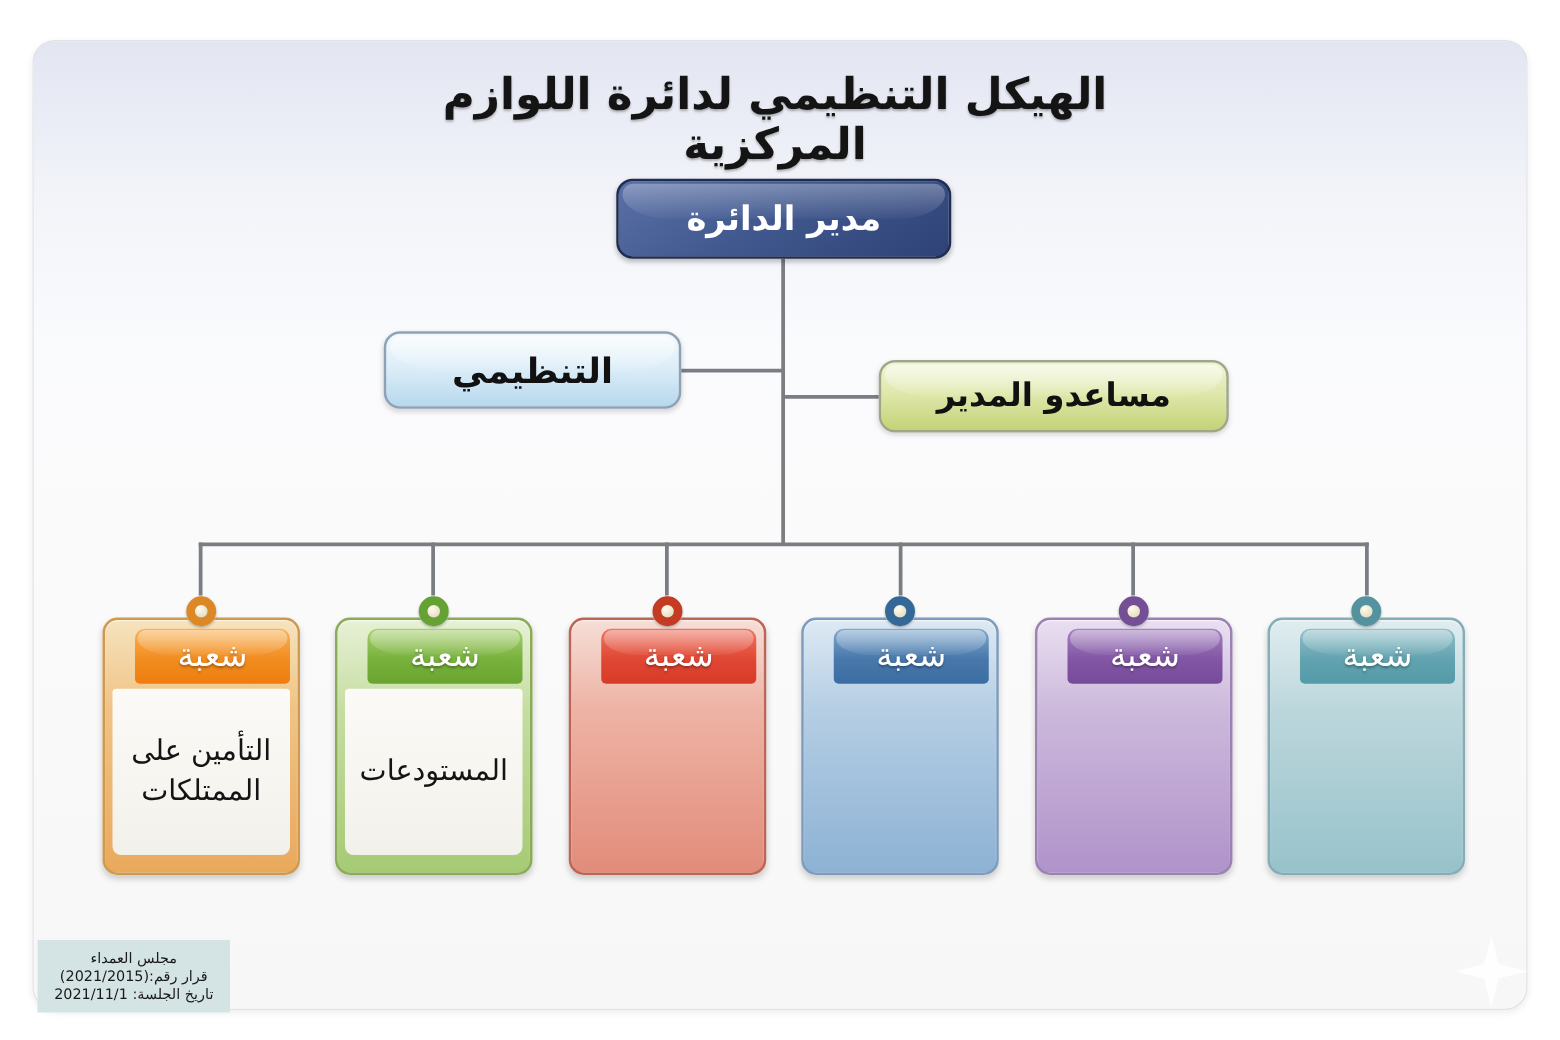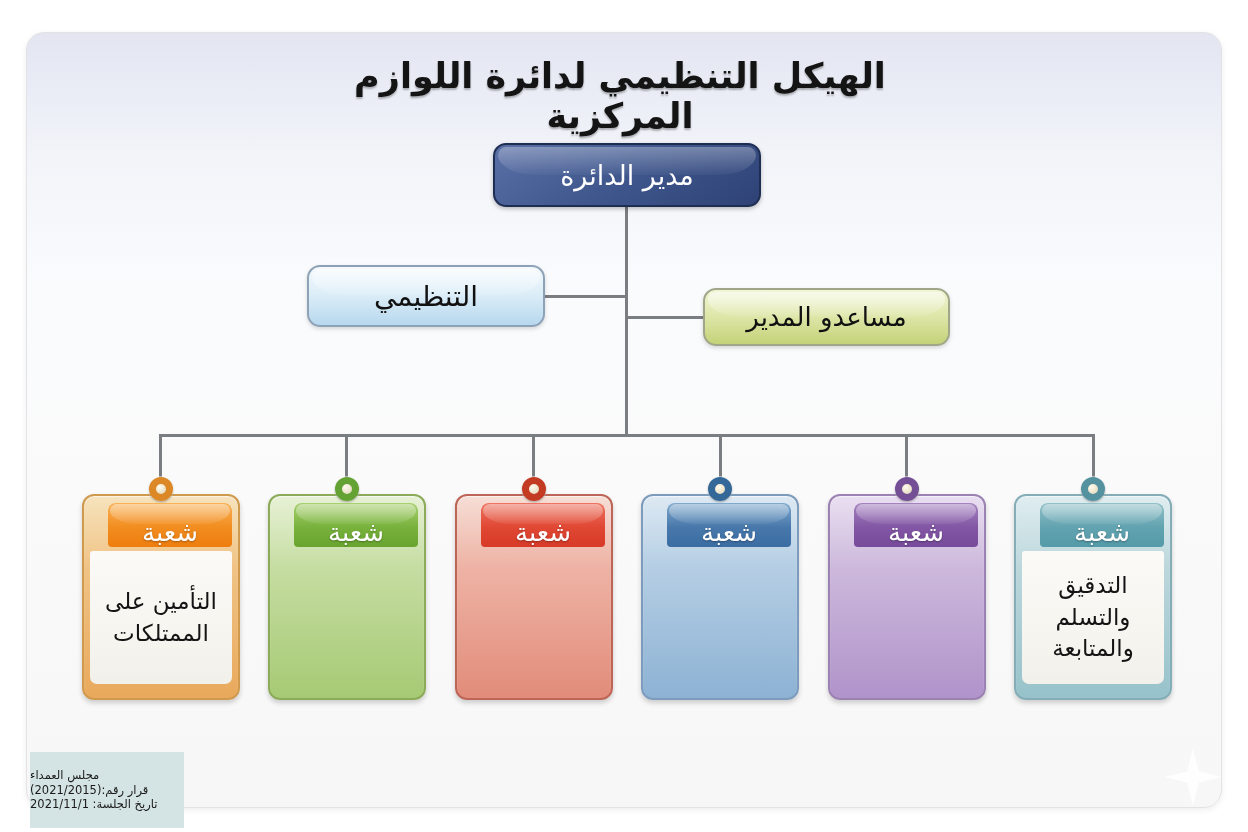--- a/index.html
+++ b/index.html
@@ -28,21 +28,21 @@
     font-size:35px; font-weight:bold; color:#141414;
     text-shadow:0 2px 2px rgba(0,0,0,.28);
     letter-spacing:.5px;
   }
   
   .ln { position:absolute; background:#7a7d82; }
   .h { height:3px; } .v { width:3px; }
   
   .gbox {
     position:absolute; display:flex; align-items:center; justify-content:center;
-    direction:rtl; border-radius:13px; overflow:hidden;
+    direction:rtl; border-radius:13px; overflow:hidden;font-weight:bold;
   }
   .gbox::after {
     content:""; position:absolute; left:3px; right:3px; top:2px; height:46%;
     border-radius:11px 11px 50px 50px / 11px 11px 26px 26px;
     background:linear-gradient(180deg,rgba(255,255,255,.55),rgba(255,255,255,.06));
     pointer-events:none;
   }
   .director {
     left:493px; top:143px; width:268px; height:64px;
     background:linear-gradient(145deg,#5a70a6 0%,#41598f 45%,#2e4276 100%);
@@ -51,21 +51,21 @@
     box-shadow:0 2px 4px rgba(0,0,0,.25);
   }
   .director::after { background:linear-gradient(180deg,rgba(255,255,255,.30),rgba(255,255,255,.03)); }
   .diwan {
     left:307px; top:265px; width:238px; height:62px;
     background:linear-gradient(180deg,#f4f9fd 0%,#ddeef8 45%,#b7d8ee 100%);
     border:2px solid #8ea2b7; color:#111; font-size:28px;
     box-shadow:0 2px 4px rgba(0,0,0,.15);
   }
   .assist {
-    left:703px; top:288px; width:247px; height:58px;
+    left:703px; top:288px; width:280px; height:58px;
     background:linear-gradient(180deg,#f1f5d6 0%,#dde6a7 50%,#c4d278 100%);
     border:2px solid #a0a788; color:#111; font-size:26px;
     box-shadow:0 2px 4px rgba(0,0,0,.15);
   }
   
   .tag {
     position:absolute; top:494px; width:158px; height:206px;
     border-radius:12px; border:2px solid var(--bd);
     background:linear-gradient(180deg,var(--ft) 0%,var(--fm) 35%,var(--fb) 100%);
     box-shadow:0 3px 5px rgba(0,0,0,.18), inset 0 1px 1px rgba(255,255,255,.6);
@@ -74,21 +74,21 @@
     position:absolute; left:50%; margin-left:-12px; top:-19px;
     width:24px; height:24px; border-radius:50%;
     border:7px solid var(--ring);
     background:radial-gradient(circle at 35% 30%, #fffbee, #e9dfc6 70%);
     box-shadow:0 1px 2px rgba(0,0,0,.35), 0 0 0 1px rgba(255,255,255,.5);
   }
   .tag-hdr {
     position:absolute; left:24px; right:6px; top:7px; height:44px;
     border-radius:8px 8px 4px 4px; overflow:hidden;
     background:linear-gradient(180deg,var(--h1) 0%,var(--h2) 55%,var(--h3) 100%);
-    display:flex; align-items:flex-end; justify-content:center;
+    display:flex; align-items:center; justify-content:center;
     color:#fff; font-size:26px; direction:rtl;
     text-shadow:0 1px 2px rgba(0,0,0,.3);
   }
   .tag-hdr::after {
     content:""; position:absolute; left:2px; right:2px; top:1px; height:46%;
     border-radius:7px 7px 30px 30px / 7px 7px 14px 14px;
     background:linear-gradient(180deg,rgba(255,255,255,.45),rgba(255,255,255,.05));
   }
   .tag-body {
     position:absolute; left:6px; right:6px; top:55px; bottom:14px;
@@ -99,23 +99,23 @@
     font-size:23px; color:#141414; line-height:1.38; padding:0 5px;
   }
   .c0 { --bd:#cf9a4e; --ft:#f6e3bd; --fm:#f0c385; --fb:#e9a95c; --h1:#f9b257; --h2:#f28d20; --h3:#ee7d0e; --ring:#dd8826; }
   .c1 { --bd:#8cab58; --ft:#e7f1d6; --fm:#c6dda2; --fb:#a6ca74; --h1:#a9d070; --h2:#78b23d; --h3:#68a42f; --ring:#64a234; }
   .c2 { --bd:#bd6557; --ft:#f6ded6; --fm:#eeb3a5; --fb:#e28c7a; --h1:#ee7461; --h2:#e04834; --h3:#d73a27; --ring:#c23b22; }
   .c3 { --bd:#7d9cbd; --ft:#dde9f3; --fm:#b5cee4; --fb:#8db2d4; --h1:#7fa9cd; --h2:#4878ab; --h3:#3b6da3; --ring:#336899; }
   .c4 { --bd:#9b82b2; --ft:#e9dff1; --fm:#cdb9dc; --fb:#b093ca; --h1:#a583c0; --h2:#8256a4; --h3:#774b9b; --ring:#744f96; }
   .c5 { --bd:#84adb7; --ft:#e0edf0; --fm:#bcd7dc; --fb:#97c2cb; --h1:#93c1c9; --h2:#62a3b0; --h3:#549aa8; --ring:#55929f; }
   
   .stamp {
-    position:absolute; left:30px; top:752px; width:154px; height:76px;
+    position:absolute; left:30px; top:752px; width:154px; height:58px;
     background:#d4e3e4; direction:rtl;
-    display:flex; flex-direction:column; align-items:flex-end; justify-content:center;
+    display:flex; flex-direction:column; align-items:center; justify-content:center;
     font-size:11.5px; color:#1a1a1a; line-height:1.3; text-align:center;
   }
 </style>
 </head>
 <body>
 
 <div id="stage">
   <div class="card"></div>
   <div class="sparkle"></div>
 
@@ -147,20 +147,21 @@
     <div class="tag-hdr">
         <span style="position:relative;z-index:1;">شعبة</span>
       </div>
     <div class="tag-body">التأمين على الممتلكات</div>
   </div>
   <div class="tag c1" style="left:268px;">
     <div class="knob"></div>
     <div class="tag-hdr">
         <span style="position:relative;z-index:1;">شعبة</span>
       </div>
+    <div class="tag-body">المستودعات</div>
   </div>
   <div class="tag c2" style="left:455px;">
     <div class="knob"></div>
     <div class="tag-hdr">
         <span style="position:relative;z-index:1;">شعبة</span>
       </div>
   </div>
   <div class="tag c3" style="left:641px;">
     <div class="knob"></div>
     <div class="tag-hdr">
@@ -171,21 +172,20 @@
     <div class="knob"></div>
     <div class="tag-hdr">
         <span style="position:relative;z-index:1;">شعبة</span>
       </div>
   </div>
   <div class="tag c5" style="left:1014px;">
     <div class="knob"></div>
     <div class="tag-hdr">
         <span style="position:relative;z-index:1;">شعبة</span>
       </div>
-    <div class="tag-body">التدقيق والتسلم والمتابعة</div>
   </div>
 
   <div class="stamp">
     <div>مجلس العمداء</div>
     <div>قرار رقم:(2021/2015)</div>
     <div>تاريخ الجلسة: 2021/11/1</div>
   </div>
 </div>
 
 </body></html>

